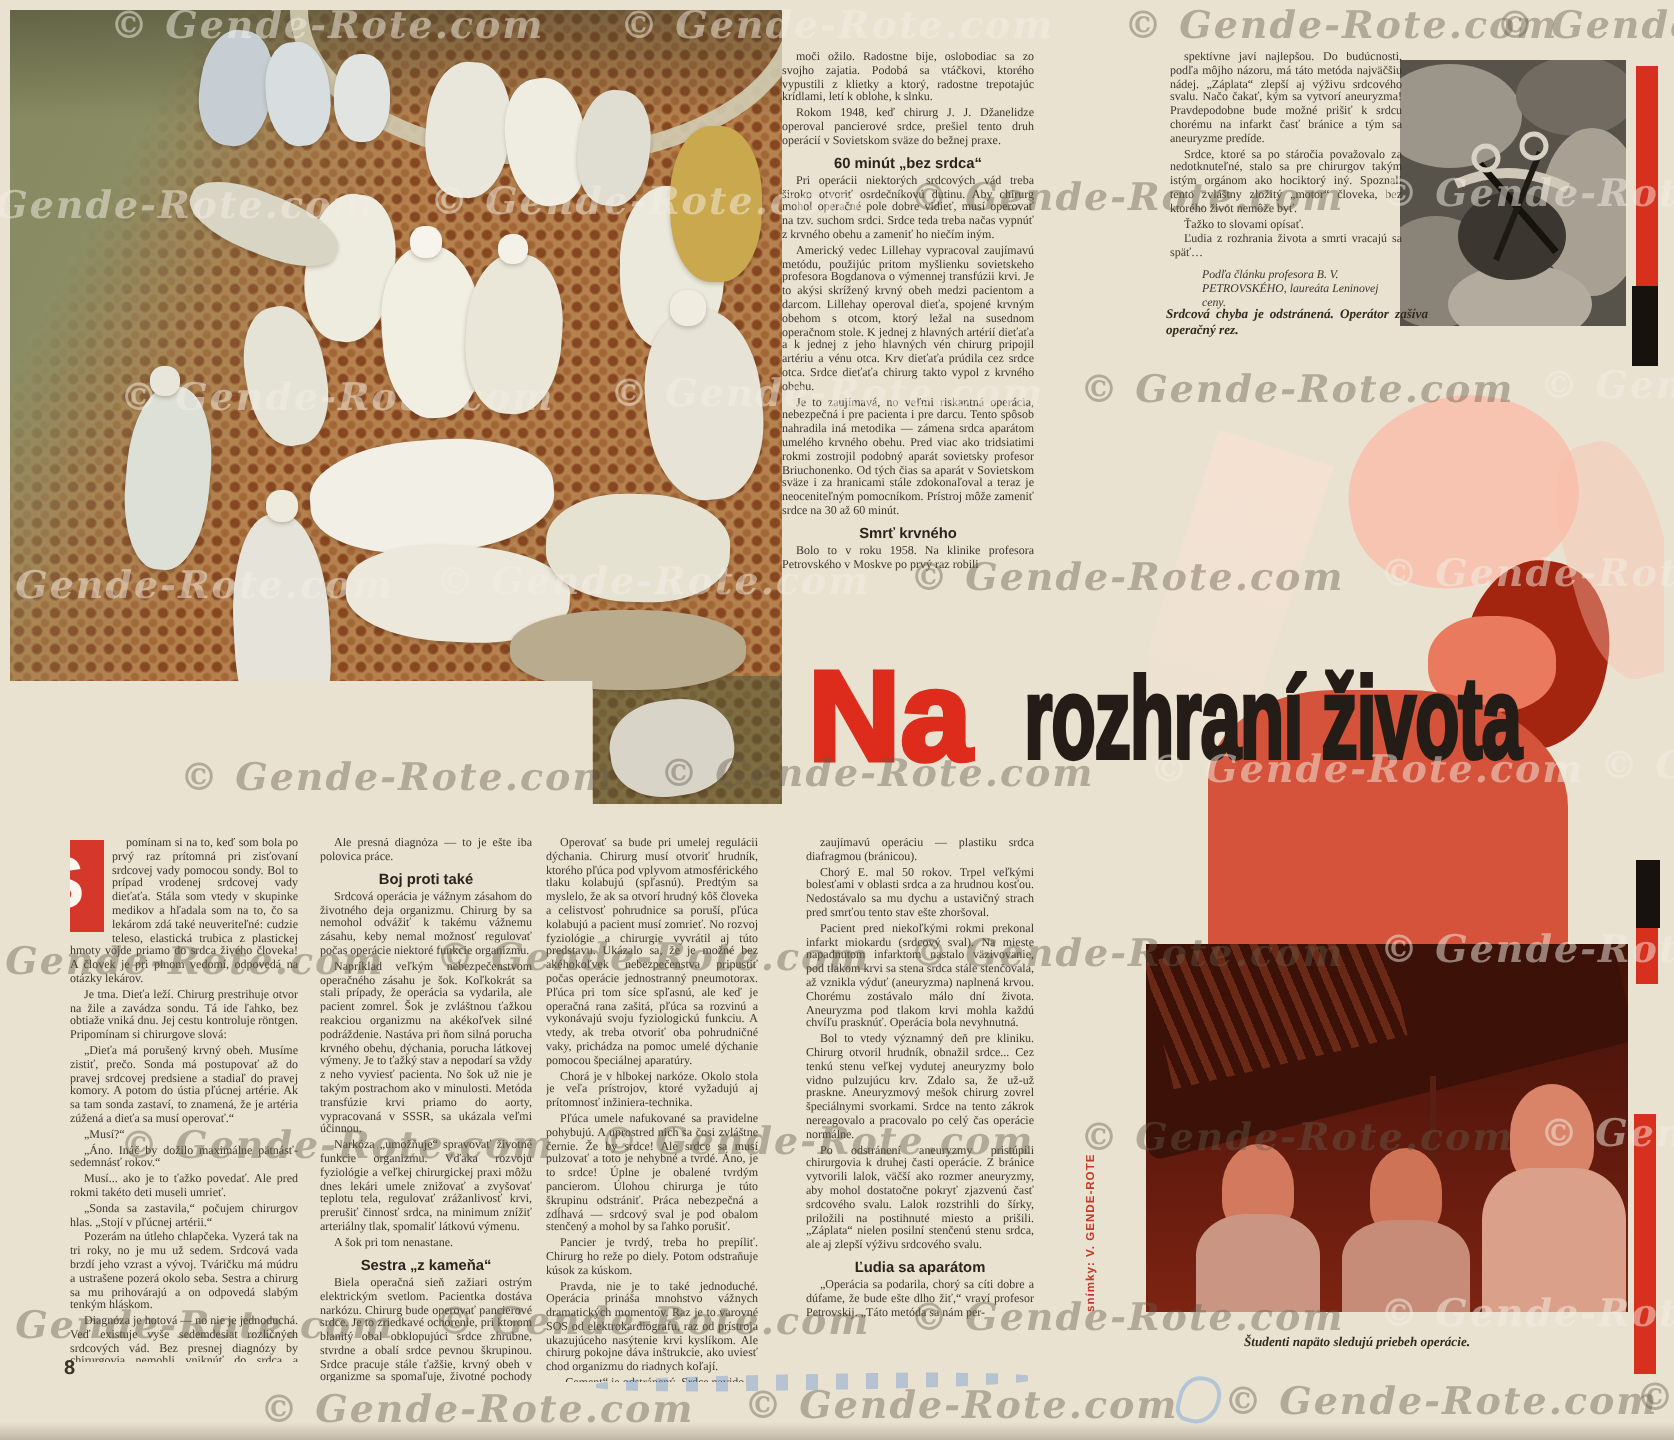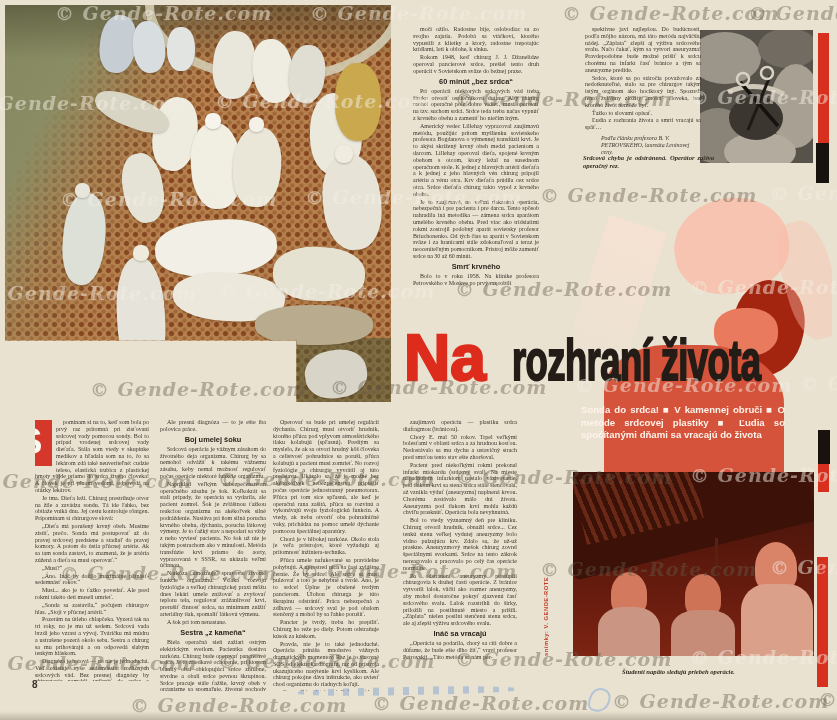--- a/index.html
+++ b/index.html
@@ -42,21 +42,21 @@
   .hl{position:absolute;z-index:6;font-family:"Liberation Sans",sans-serif;font-weight:bold;
       white-space:nowrap;line-height:1;}
   .hl-red{left:404px;top:326px;font-size:64px;color:#dd2c1c;-webkit-text-stroke:2.5px #dd2c1c;}
   .hl-black{left:512px;top:331px;font-size:58px;color:#241d17;-webkit-text-stroke:2px #241d17;
       transform:scaleX(.63);transform-origin:left top;letter-spacing:-1px;}
   .standfirst{position:absolute;left:581px;top:404px;width:204px;z-index:6;
       font-family:"Liberation Sans",sans-serif;font-weight:bold;font-size:9.6px;line-height:12.5px;
       color:#fff2ea;text-align:justify;}
   
   .col{position:absolute;z-index:5;font-size:6px;line-height:6.8px;text-align:justify;overflow:hidden;}
-  .col-t1{left:413px;top:26px;width:126px;height:312px;}
+  .col-t1{left:391px;top:26px;width:126px;height:312px;}
   .col-t2{left:585px;top:26px;width:116px;height:148px;}
   .col-b1{left:35px;top:419px;width:114px;height:262px;}
   .col-b2{left:160px;top:419px;width:106px;height:272px;}
   .col-b3{left:273px;top:419px;width:106px;height:272px;}
   .col-b4{left:403px;top:419px;width:114px;height:272px;}
   .fl-p{text-indent:7px;margin:0 0 1px;}
   .fl-h{font-family:"Liberation Sans",sans-serif;font-weight:bold;font-size:7.4px;
         text-align:center;margin:4px 0 2.5px;color:#2b241c;text-indent:0;}
   .fl-i{font-style:italic;font-size:5.9px;margin-top:4px;padding-left:16px;text-align:left;}
   .dropcap{float:left;width:44px;height:46px;margin:1px 4px 2px -27px;background:#d5372b;
@@ -165,21 +165,20 @@
     <div class="r1" style="left:100px;top:18px;width:115px;height:95px;background:#f6c4b0;border-radius:50% 50% 45% 45%;transform:rotate(-10deg)"></div>
     <div class="r1" style="left:158px;top:100px;width:72px;height:95px;background:#a3250f;border-radius:48%;transform:rotate(10deg)"></div>
     <div class="r1" style="left:140px;top:128px;width:64px;height:48px;background:#ea7a5e;border-radius:45%"></div>
     <div class="r1" style="left:30px;top:165px;width:180px;height:130px;background:#d4533a;border-radius:35% 45% 0 0"></div>
     <div class="r1" style="left:8px;top:40px;width:60px;height:170px;background:linear-gradient(rgba(255,225,212,.55),rgba(255,225,212,0));transform:rotate(18deg)"></div>
     <div class="r1" style="left:210px;top:40px;width:50px;height:120px;background:rgba(250,190,170,.4);transform:rotate(-15deg);border-radius:40%"></div>
   </div>
 
   <div class="hl hl-red">Na</div>
   <div class="hl hl-black">rozhraní života</div>
-  <div class="standfirst">Sonda do srdca! ■ V kamennej obruči ■ O metóde srdcovej plastiky ■ Ľudia so spočítanými dňami sa vracajú do života</div>
 
   <div class="photo-red2">
     <div class="r2" style="left:-15px;top:-35px;width:250px;height:115px;background:#170a05;transform:rotate(-14deg);border-radius:6px"></div>
     <div class="r2" style="left:5px;top:-5px;width:120px;height:65px;background:repeating-linear-gradient(80deg,rgba(120,60,35,.6) 0 4px,transparent 4px 9px);transform:rotate(-13deg)"></div>
     <div class="r2" style="left:142px;top:66px;width:3px;height:74px;background:#3a1d12"></div>
     <div class="r2" style="left:38px;top:100px;width:36px;height:44px;background:#d98f72;border-radius:50% 50% 35% 35%"></div>
     <div class="r2" style="left:25px;top:135px;width:62px;height:52px;background:#cfb3a2;border-radius:40% 40% 0 0"></div>
     <div class="r2" style="left:112px;top:102px;width:36px;height:44px;background:#d4876a;border-radius:50% 50% 35% 35%"></div>
     <div class="r2" style="left:98px;top:138px;width:64px;height:48px;background:#c9a794;border-radius:40% 40% 0 0"></div>
     <div class="r2" style="left:182px;top:70px;width:42px;height:50px;background:#e09d80;border-radius:50% 50% 35% 35%"></div>
@@ -194,21 +193,21 @@
       <div class="fl-p">„Dieťa má porušený krvný obeh. Musíme zistiť, prečo. Sonda má postupovať až do pravej srdcovej predsiene a stadiaľ do pravej komory. A potom do ústia pľúcnej artérie. Ak sa tam sonda zastaví, to znamená, že je artéria zúžená a dieťa sa musí operovať.“</div>
       <div class="fl-p">„Musí?“</div>
       <div class="fl-p">„Áno. Ináč by dožilo maximálne pätnásť-sedemnásť rokov.“</div>
       <div class="fl-p">Musí... ako je to ťažko povedať. Ale pred rokmi takéto deti museli umrieť.</div>
       <div class="fl-p">„Sonda sa zastavila,“ počujem chirurgov hlas. „Stojí v pľúcnej artérii.“</div>
       <div class="fl-p">Pozerám na útleho chlapčeka. Vyzerá tak na tri roky, no je mu už sedem. Srdcová vada brzdí jeho vzrast a vývoj. Tváričku má múdru a ustrašene pozerá okolo seba. Sestra a chirurg sa mu prihovárajú a on odpovedá slabým tenkým hláskom.</div>
       <div class="fl-p">Diagnóza je hotová — no nie je jednoduchá. Veď existuje vyše sedemdesiat rozličných srdcových vád. Bez presnej diagnózy by chirurgovia nemohli vniknúť do srdca a operovať ho.</div>
     </div>
   <div class="col col-b2">
       <div class="fl-p">Ale presná diagnóza — to je ešte iba polovica práce.</div>
-      <div class="fl-h">Boj umelej šoku</div>
+      <div class="fl-h">Boj proti také</div>
       <div class="fl-p">Srdcová operácia je vážnym zásahom do životného deja organizmu. Chirurg by sa nemohol odvážiť k takému vážnemu zásahu, keby nemal možnosť regulovať počas operácie niektoré funkcie organizmu.</div>
       <div class="fl-p">Napríklad veľkým nebezpečenstvom operačného zásahu je šok. Koľkokrát sa stali prípady, že operácia sa vydarila, ale pacient zomrel. Šok je zvláštnou ťažkou reakciou organizmu na akékoľvek silné podráždenie. Nastáva pri ňom silná porucha krvného obehu, dýchania, porucha látkovej výmeny. Je to ťažký stav a nepodarí sa vždy z neho vyviesť pacienta. No šok už nie je takým postrachom ako v minulosti. Metóda transfúzie krvi priamo do aorty, vypracovaná v SSSR, sa ukázala veľmi účinnou.</div>
       <div class="fl-p">Narkóza „umožňuje“ spravovať životné funkcie organizmu. Vďaka rozvoju fyziológie a veľkej chirurgickej praxi môžu dnes lekári umele znižovať a zvyšovať teplotu tela, regulovať zrážanlivosť krvi, prerušiť činnosť srdca, na minimum znížiť arteriálny tlak, spomaliť látkovú výmenu.</div>
       <div class="fl-p">A šok pri tom nenastane.</div>
       <div class="fl-h">Sestra „z kameňa“</div>
       <div class="fl-p">Biela operačná sieň zažiari ostrým elektrickým svetlom. Pacientka dostáva narkózu. Chirurg bude operovať pancierové srdce. Je to zriedkavé ochorenie, pri ktorom blanitý obal obklopujúci srdce zhrubne, stvrdne a obalí srdce pevnou škrupinou. Srdce pracuje stále ťažšie, krvný obeh v organizme sa spomaľuje, životné pochody sa narušia a nevyhnutne nastáva koniec.</div>
     </div>
   <div class="col col-b3">
       <div class="fl-p">Operovať sa bude pri umelej regulácii dýchania. Chirurg musí otvoriť hrudník, ktorého pľúca pod vplyvom atmosférického tlaku kolabujú (spľasnú). Predtým sa myslelo, že ak sa otvorí hrudný kôš človeka a celistvosť pohrudnice sa poruší, pľúca kolabujú a pacient musí zomrieť. No rozvoj fyziológie a chirurgie vyvrátil aj túto predstavu. Ukázalo sa, že je možné bez akéhokoľvek nebezpečenstva pripustiť počas operácie jednostranný pneumotorax. Pľúca pri tom síce spľasnú, ale keď je operačná rana zašitá, pľúca sa rozvinú a vykonávajú svoju fyziologickú funkciu. A vtedy, ak treba otvoriť oba pohrudničné vaky, prichádza na pomoc umelé dýchanie pomocou špeciálnej aparatúry.</div>
       <div class="fl-p">Chorá je v hlbokej narkóze. Okolo stola je veľa prístrojov, ktoré vyžadujú aj prítomnosť inžiniera-technika.</div>
@@ -216,21 +215,21 @@
       <div class="fl-p">Pancier je tvrdý, treba ho prepíliť. Chirurg ho reže po diely. Potom odstraňuje kúsok za kúskom.</div>
       <div class="fl-p">Pravda, nie je to také jednoduché. Operácia prináša mnohstvo vážnych dramatických momentov. Raz je to varovné SOS od elektrokardiografu, raz od prístroja ukazujúceho nasýtenie krvi kyslíkom. Ale chirurg pokojne dáva inštrukcie, ako uviesť chod organizmu do riadnych koľají.</div>
       <div class="fl-p">„Cement“ je odstránený. Srdce navido-</div>
     </div>
   <div class="col col-b4">
       <div class="fl-p">zaujímavú operáciu — plastiku srdca diafragmou (bránicou).</div>
       <div class="fl-p">Chorý E. mal 50 rokov. Trpel veľkými bolesťami v oblasti srdca a za hrudnou kosťou. Nedostávalo sa mu dychu a ustavičný strach pred smrťou tento stav ešte zhoršoval.</div>
       <div class="fl-p">Pacient pred niekoľkými rokmi prekonal infarkt miokardu (srdcový sval). Na mieste napadnutom infarktom nastalo väzivovanie, pod tlakom krvi sa stena srdca stále stenčovala, až vznikla výduť (aneuryzma) naplnená krvou. Chorému zostávalo málo dní života. Aneuryzma pod tlakom krvi mohla každú chvíľu prasknúť. Operácia bola nevyhnutná.</div>
       <div class="fl-p">Bol to vtedy významný deň pre kliniku. Chirurg otvoril hrudník, obnažil srdce... Cez tenkú stenu veľkej vydutej aneuryzmy bolo vidno pulzujúcu krv. Zdalo sa, že už-už praskne. Aneuryzmový mešok chirurg zovrel špeciálnymi svorkami. Srdce na tento zákrok nereagovalo a pracovalo po celý čas operácie normálne.</div>
       <div class="fl-p">Po odstránení aneuryzmy pristúpili chirurgovia k druhej časti operácie. Z bránice vytvorili lalok, väčší ako rozmer aneuryzmy, aby mohol dostatočne pokryť zjazvenú časť srdcového svalu. Lalok rozstrihli do šírky, priložili na postihnuté miesto a prišili. „Záplata“ nielen posilní stenčenú stenu srdca, ale aj zlepší výživu srdcového svalu.</div>
-      <div class="fl-h">Ináč sa vracajú</div>
+      <div class="fl-h">Ľudia sa aparátom</div>
       <div class="fl-p">„Operácia sa podarila, chorý sa cíti dobre a dúfame, že bude ešte dlho žiť,“ vraví profesor Petrovskij. „Táto metóda sa nám per-</div>
     </div>
 
   <div class="credit-vert">snímky: V. GENDE-ROTE</div>
   <div class="caption cap-bottom">Študenti napäto sledujú priebeh operácie.</div>
   <div class="page-number">8</div>
 
   <div class="bm1"></div>
   <div class="bm2"></div>
 

